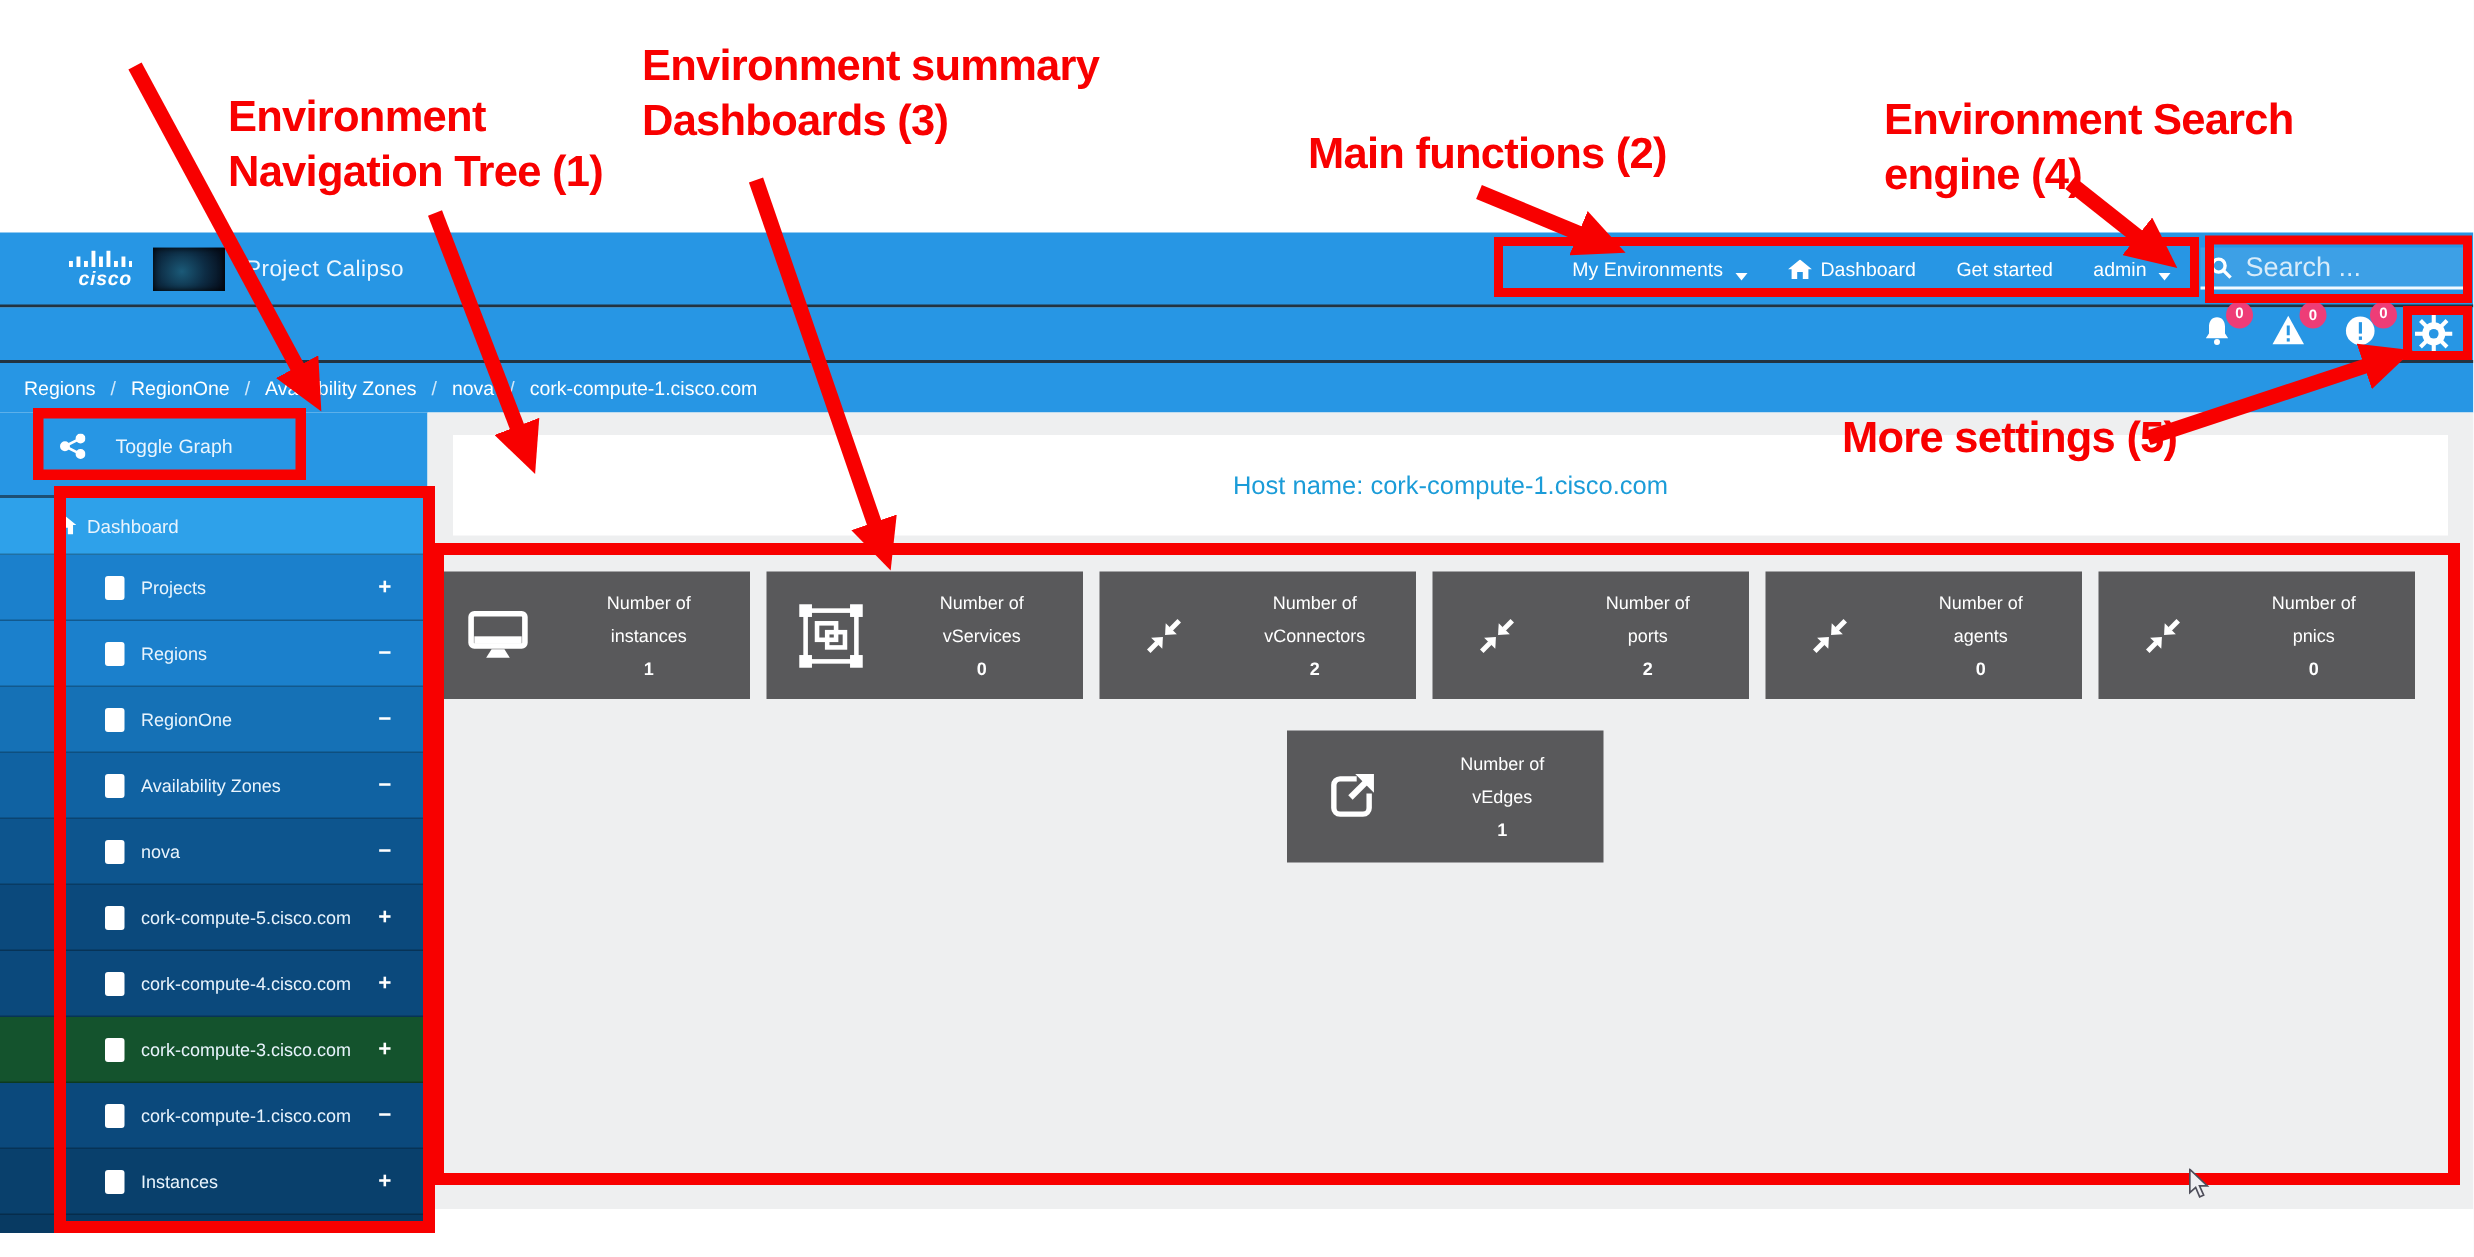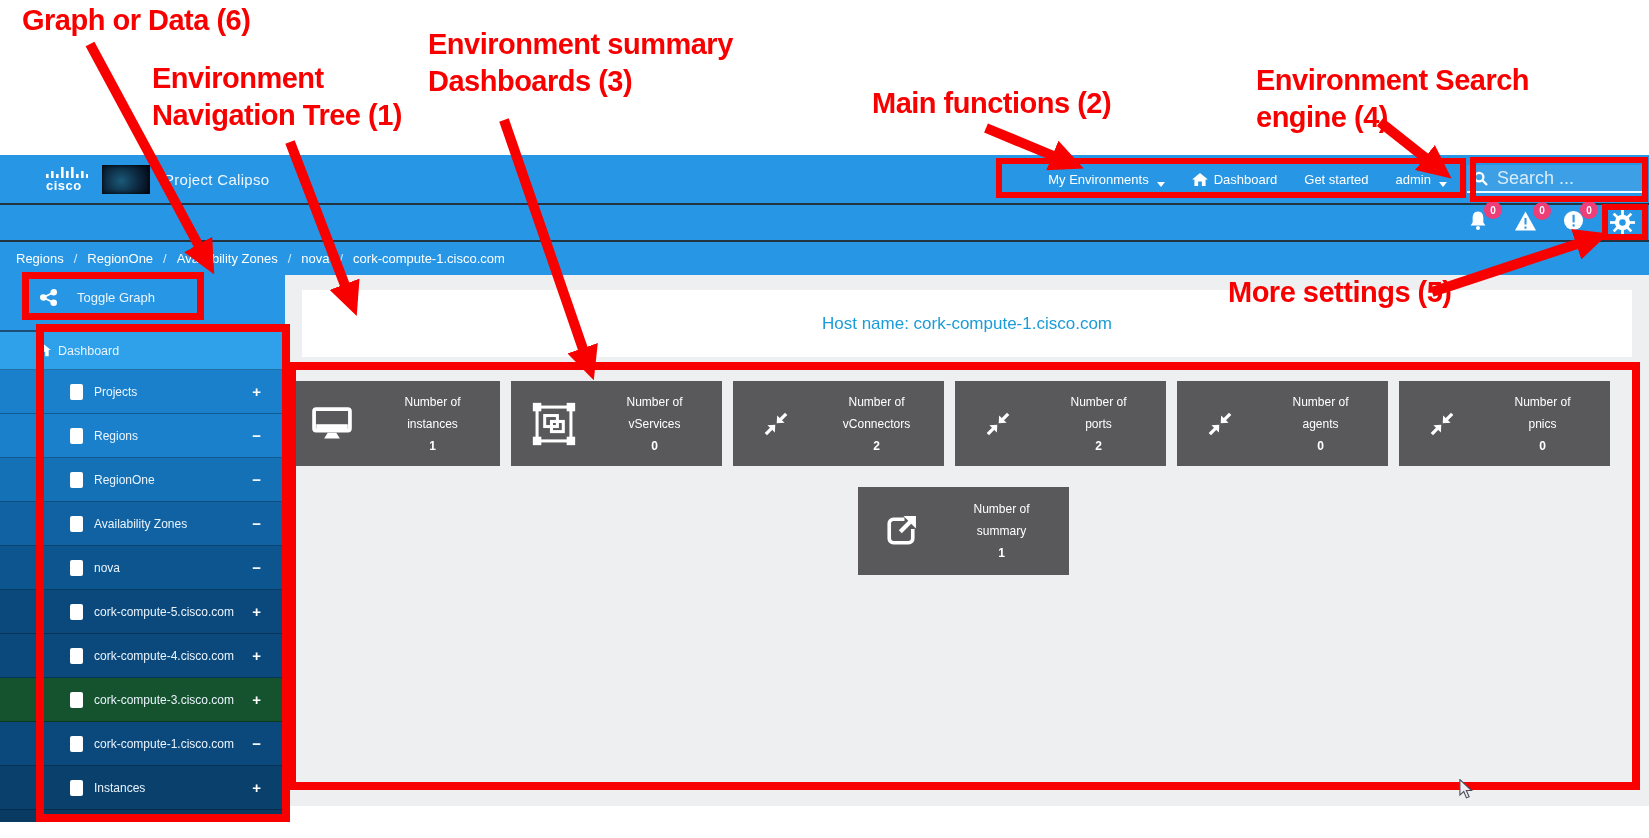--- a/index.html
+++ b/index.html
@@ -3,21 +3,21 @@
 <meta charset="utf-8">
 <style>
   html,body{margin:0;padding:0;background:#ffffff;}
   .app{position:relative;width:1649px;height:838px;background:#ffffff;overflow:hidden;
        font-family:"Liberation Sans",sans-serif;-webkit-font-smoothing:antialiased;}
 
   
   .bar1{position:absolute;left:0;top:155px;width:1649px;height:48px;background:#2796e4;
         border-bottom:2px solid #223341;display:flex;align-items:center;}
   .brand{display:flex;align-items:center;gap:14px;padding-left:46px;}
-  .cisco-logo{display:flex;flex-direction:column;align-items:flex-start;color:#fff;line-height:1;}
+  .cisco-logo{display:flex;flex-direction:column;align-items:flex-end;color:#fff;line-height:1;font-style:italic;}
   .cisco-logo .word{font-size:13px;font-weight:bold;letter-spacing:.5px;margin-top:1px;}
   .calipso-thumb{width:48px;height:29px;background:
      radial-gradient(ellipse 60% 90% at 40% 55%, #1b5a78 0%, #0d2c44 55%, #060f1d 100%);
      box-shadow:inset 0 0 4px #000;}
   .app-title{color:#eef7ff;font-size:15px;letter-spacing:.3px;}
   .menu{display:flex;align-items:center;gap:27px;margin-left:auto;color:#fff;font-size:13px;}
   .menu-item{display:flex;align-items:flex-end;gap:6px;cursor:default;white-space:nowrap;}
   .caret{width:0;height:0;border-left:4px solid transparent;border-right:4px solid transparent;
          border-top:5px solid #fff;display:inline-block;margin-left:2px;}
   .searchbox{width:164px;height:26px;margin:0 6px 0 20px;display:flex;align-items:center;gap:7px;
@@ -409,28 +409,27 @@
         <div class="card" style="left: 573px; top: 212px; width: 211px; height: 88px;">
           <div class="icobox">
             <svg width="36" height="36" viewBox="0 0 26 26">
               <path d="M15.5,4.5 L7.5,4.5 A3,3 0 0 0 4.5,7.5 L4.5,18.5 A3,3 0 0 0 7.5,21.5 L18.5,21.5 A3,3 0 0 0 21.5,18.5 L21.5,11.5" fill="none" stroke="#fff" stroke-width="2.6"></path>
               <line x1="12.5" y1="13.5" x2="21.5" y2="4.5" stroke="#fff" stroke-width="3"></line>
               <polygon points="14.8,2.2 23.8,2.2 23.8,11.2" fill="#fff"></polygon>
             </svg>
           </div>
           <div class="ctext">
             <span>Number of</span>
-            <span>summary</span>
+            <span>vEdges</span>
             <span class="ccount">1</span>
           </div>
         </div>
       </div>
   </main>
 
-  <div class="ann" style="left:22px;top:2px;">Graph or Data (6)</div>
   <div class="ann" style="left:152px;top:60px;">
     <div>Environment</div>
     <div>Navigation Tree (1)</div>
   </div>
   <div class="ann" style="left:428px;top:26px;">
     <div>Environment summary</div>
     <div>Dashboards (3)</div>
   </div>
   <div class="ann" style="left:872px;top:85px;">Main functions (2)</div>
   <div class="ann" style="left:1256px;top:62px;">

